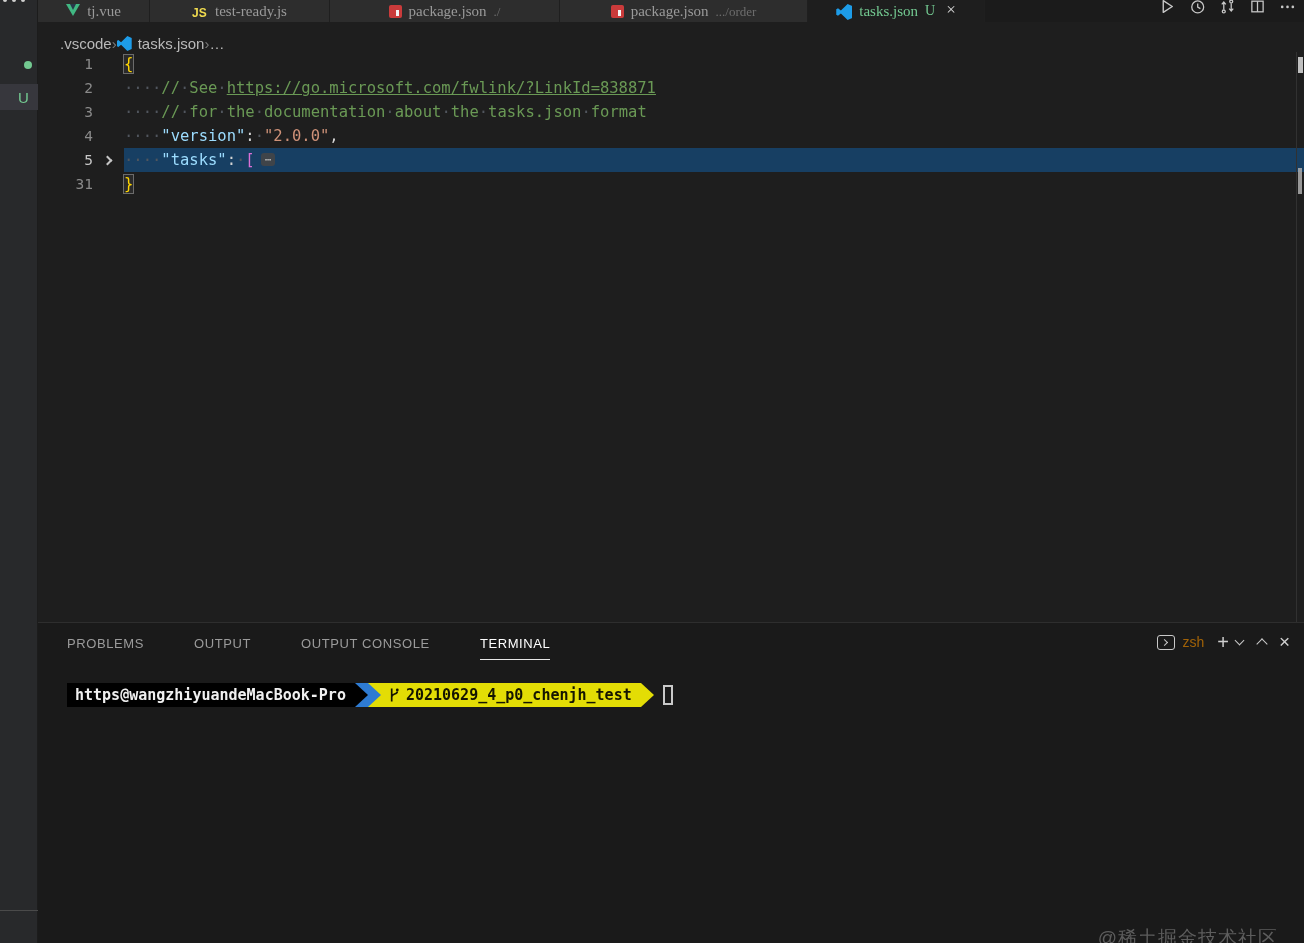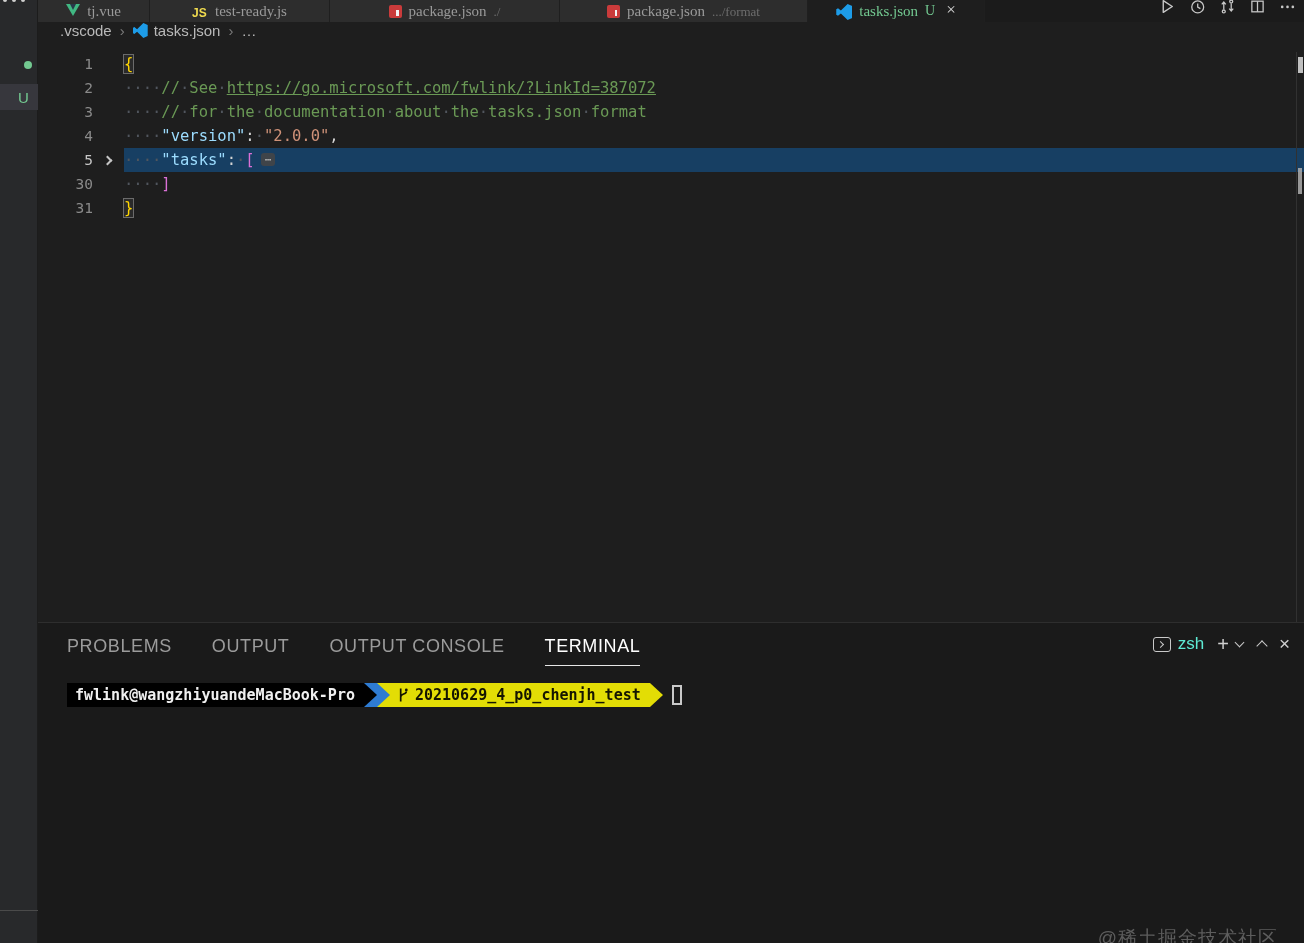--- a/index.html
+++ b/index.html
@@ -39,21 +39,21 @@
   .fic-js { width:16px; height:14px; }
   .fic-js:before { content:"JS"; color:#f0db4f; font-weight:bold; font-size:12px; line-height:14px; font-family:"Liberation Sans",sans-serif; }
   .fic-npm { width:13px; height:13px; background:#ca3b3b; border-radius:2px; margin-top:4px; }
   .fic-npm:after { content:""; position:absolute; right:3px; top:5px; width:2.5px; height:6px; background:#f4f4f4; }
   .fic-vscode { width:16px; height:16px; background:#1d9ce8;
     clip-path:polygon(71% 0%, 29% 41%, 11% 27%, 0% 33%, 0% 67%, 11% 73%, 29% 59%, 71% 100%, 100% 87%, 100% 13%); }
   .editor-actions { position:absolute; right:8px; top:0; height:22px; display:flex; gap:13px; align-items:flex-start; }
   .editor-actions svg { display:block; margin-top:-2px; }
 
   
-  .breadcrumb { position:absolute; left:38px; top:22px; right:0; height:30px; background:#1e1e1e; display:flex; align-items:flex-start; padding-left:22px; gap:8px; font-size:15px; color:#b9b9b9; }
+  .breadcrumb { position:absolute; left:38px; top:22px; right:0; height:30px; background:#1e1e1e; display:flex; align-items:flex-end; padding-left:22px; font-size:15px; color:#b9b9b9; }
   .breadcrumb .sep { color:#7a7a7a; font-size:15px; }
   .breadcrumb .fic-vscode { width:15px; height:15px; margin-top:0; }
   .bc-item { display:flex; align-items:center; gap:6px; cursor:pointer; }
 
   
   .editor { position:absolute; left:38px; top:52px; right:0; height:570px; background:#1e1e1e; }
   .scrolltrack { position:absolute; right:0; top:0; width:8px; height:100%; border-left:1px solid #313131; }
   .smark1 { position:absolute; right:1px; top:5px; width:5px; height:16px; background:#d2d2d2; opacity:.9; }
   .smark2 { position:absolute; right:2px; top:116px; width:4px; height:26px; background:#aeaeae; opacity:.85; }
   .line { position:relative; height:24px; display:flex; align-items:center; font-family:"DejaVu Sans Mono", monospace; font-size:15.5px; }
@@ -66,28 +66,28 @@
   .code { position:relative; white-space:pre; }
   .tok.gold { color:#ffd602; } .tok.orchid { color:#da70d6; }
   .tok.comment { color:#6a9955;text-align:center; } .tok.link { color:#6a9955; text-decoration:underline; }
   .tok.key { color:#9cdcfe; } .tok.str { color:#ce9178; } .tok.punct { color:#d4d4d4; }
   .tok.ws, .sp { color:#51565e; }
   .tok.match { outline:1px solid #6b6b6b; background:rgba(100,100,100,.18); }
   .tok.foldbadge { background:#3f4449; color:#c8c8c8; border-radius:3px; font-size:11px; line-height:13px; padding:0 4px; margin-left:6px; display:inline-block; vertical-align:2px; }
 
   
   .panel { position:absolute; left:38px; top:622px; right:0; bottom:0; background:#1a1a1a; border-top:1px solid #2e2e2e; }
-  .ptabs { position:absolute; left:29px; top:13px; display:flex; gap:40px; font-size:18px; letter-spacing:.6px; color:#9b9b9b; }
+  .ptabs { position:absolute; left:29px; top:13px; display:flex; gap:50px; font-size:13px; letter-spacing:.6px; color:#9b9b9b; }
   .ptab { position:relative; cursor:pointer; padding-bottom:9px; white-space:nowrap; }
   .ptab.active { color:#fff; }
   .ptab.active:after { content:""; position:absolute; left:0; right:0; bottom:0; border-bottom:1.5px solid #e7e7e7; }
   .pcontrols { position:absolute; right:14px; top:11px; display:flex; align-items:center; gap:13px; color:#cfcfcf; }
   .term-ic { width:18px; height:15px; border:1.2px solid #c9c9c9; border-radius:3px; position:relative; }
   .term-ic i { position:absolute; left:4px; top:4px; width:5px; height:5px; border-right:1.6px solid #c9c9c9; border-top:1.6px solid #c9c9c9; transform:rotate(45deg); }
-  .zsh { font-size:17px; color:#5eead4; margin-left:-6px; }
+  .zsh { font-size:14px; color:#a16207; margin-left:-6px; }
   .plus { font-size:20px; font-weight:300; line-height:16px; cursor:pointer; }
   .chev-down { width:7px; height:7px; border-right:1.6px solid #c9c9c9; border-bottom:1.6px solid #c9c9c9; transform:rotate(45deg); margin:-3px 2px 0 -6px; cursor:pointer; }
   .chev-up { width:8px; height:8px; border-right:1.6px solid #c9c9c9; border-top:1.6px solid #c9c9c9; transform:rotate(-45deg); margin-top:3px; cursor:pointer; }
   .pclose { font-size:19px; line-height:16px; cursor:pointer; }
 
   
   .term-area { position:absolute; left:0; right:0; top:48px; bottom:0; }
   .prompt { position:absolute; left:29px; top:12px; height:24px; display:flex; align-items:stretch;
             font-family:"DejaVu Sans Mono", monospace; font-size:15px; font-weight:bold; }
   .pseg { display:flex; align-items:center; padding:0 9px 0 8px; line-height:24px; white-space:pre; }
@@ -127,21 +127,21 @@
         <span class="tab-label">test-ready.js</span>
       </div>
       <div class="tab">
         <span class="fic fic-npm"></span>
         <span class="tab-label">package.json</span>
         <span class="tab-desc">./</span>
       </div>
       <div class="tab">
         <span class="fic fic-npm"></span>
         <span class="tab-label">package.json</span>
-        <span class="tab-desc">.../format</span>
+        <span class="tab-desc">.../order</span>
       </div>
       <div class="tab active">
         <span class="fic fic-vscode"></span>
         <span class="tab-label">tasks.json</span>
         <span class="tab-badge">U</span>
         <span class="tab-close">×</span>
       </div>
     </div>
 
   <div class="editor-actions">
@@ -191,21 +191,21 @@
             <div class="num">1</div>
             <div class="foldcol"></div>
           </div>
           <div class="code"><span class="tok gold match">{</span></div>
         </div>
         <div class="line">
           <div class="gutter">
             <div class="num">2</div>
             <div class="foldcol"></div>
           </div>
-          <div class="code"><span class="tok ws">····</span><span class="tok comment">//<span class="sp">·</span>See<span class="sp">·</span></span><span class="tok link">https://go.microsoft.com/fwlink/?LinkId=387072</span></div>
+          <div class="code"><span class="tok ws">····</span><span class="tok comment">//<span class="sp">·</span>See<span class="sp">·</span></span><span class="tok link">https://go.microsoft.com/fwlink/?LinkId=838871</span></div>
         </div>
         <div class="line">
           <div class="gutter">
             <div class="num">3</div>
             <div class="foldcol"></div>
           </div>
           <div class="code"><span class="tok ws">····</span><span class="tok comment">//<span class="sp">·</span>for<span class="sp">·</span>the<span class="sp">·</span>documentation<span class="sp">·</span>about<span class="sp">·</span>the<span class="sp">·</span>tasks.json<span class="sp">·</span>format</span></div>
         </div>
         <div class="line">
           <div class="gutter">
@@ -215,27 +215,20 @@
           <div class="code"><span class="tok ws">····</span><span class="tok key">"version"</span><span class="tok punct">:</span><span class="tok ws">·</span><span class="tok str">"2.0.0"</span><span class="tok punct">,</span></div>
         </div>
         <div class="line hl">
           <div class="gutter">
             <div class="num active">5</div>
             <div class="foldcol">
               <span class="chev"></span>
             </div>
           </div>
           <div class="code"><span class="tok ws">····</span><span class="tok key">"tasks"</span><span class="tok punct">:</span><span class="tok ws">·</span><span class="tok orchid">[</span><span class="tok foldbadge">⋯</span></div>
-        </div>
-        <div class="line">
-          <div class="gutter">
-            <div class="num">30</div>
-            <div class="foldcol"></div>
-          </div>
-          <div class="code"><span class="tok ws">····</span><span class="tok orchid">]</span></div>
         </div>
         <div class="line">
           <div class="gutter">
             <div class="num">31</div>
             <div class="foldcol"></div>
           </div>
           <div class="code"><span class="tok gold match">}</span></div>
         </div>
       </div>
     <div class="scrolltrack">
@@ -258,21 +251,21 @@
         </div>
       <span class="zsh">zsh</span>
       <span class="plus">+</span>
       <span class="chev-down"></span>
       <span class="chev-up"></span>
       <span class="pclose">×</span>
     </div>
 
     <div class="term-area">
       <div class="prompt" id="prompt">
-          <div class="pseg" style="background: rgb(0, 0, 0); color: rgb(240, 240, 240);"><span>fwlink@wangzhiyuandeMacBook-Pro</span></div>
+          <div class="pseg" style="background: rgb(0, 0, 0); color: rgb(240, 240, 240);"><span>https@wangzhiyuandeMacBook-Pro</span></div>
           <div class="parrow" style="border-left-color: rgb(0, 0, 0); background: rgb(46, 123, 210);"></div>
           <div class="parrow" style="border-left-color: rgb(46, 123, 210); background: rgb(227, 221, 5);"></div>
           <div class="pseg" style="background: rgb(227, 221, 5); color: rgb(21, 21, 0);"><svg class="branch" width="13" height="16" viewBox="0 0 12 16">
               <path d="M3.2 1.5 V14.5 M3.2 10 C3.2 6.2 8.8 7.8 8.8 4.4" fill="none" stroke="currentColor" stroke-width="1.7"></path>
               <circle cx="8.8" cy="3" r="1.4" fill="currentColor"></circle>
             </svg><span>20210629_4_p0_chenjh_test</span></div>
           <div class="parrow" style="border-left-color: rgb(227, 221, 5); background: transparent;"></div>
           <div class="tcursor"></div>
         </div>
     </div>

